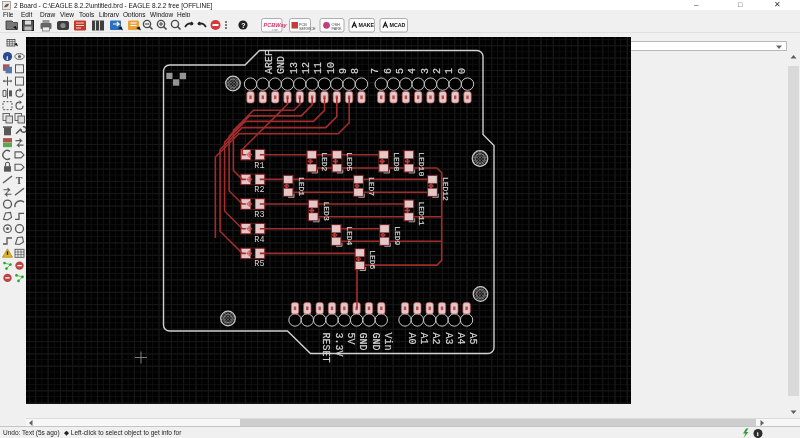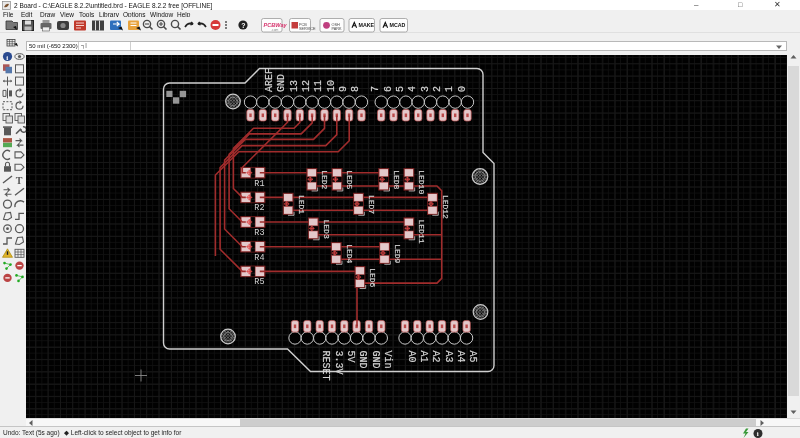--- a/index.html
+++ b/index.html
@@ -1,21 +1,21 @@
 <!DOCTYPE html>
 <html><head><meta charset="utf-8"><style>
 * { margin:0; padding:0; box-sizing:border-box; }
 body { width:800px; height:438px; font-family:"Liberation Sans", sans-serif; background:#f0f0f0; overflow:hidden; position:relative; }
 .titlebar { position:absolute; left:0; top:0; width:800px; height:10px; background:#ffffff; font-size:6.5px; color:#111; }
 .menubar { position:absolute; left:0; top:10px; width:800px; height:8px; background:#f0f0f0; font-size:6.5px; color:#111; }
 .menubar span { position:absolute; top:0.5px; }
 .tb1 { position:absolute; left:0; top:17px; width:800px; height:16px; background:#f0f0f0; border-bottom:1px solid #e0e0e0; }
 .tb2 { position:absolute; left:0; top:33px; width:800px; height:8px; background:#f0f0f0; }
 .coord { position:absolute; left:26px; top:41px; width:761px; height:9.5px; background:#fff; border:1px solid #b8b8b8; font-size:6px; color:#111; }
-.canvas { position:absolute; left:26px; top:55px; width:761px; height:367px; background-color:#000; transform: translateZ(0); opacity:0.999;
+.canvas { position:absolute; left:26px; top:37px; width:605px; height:367px; background-color:#000; transform: translateZ(0); opacity:0.999;
   background-image: linear-gradient(#171717 1px, transparent 1px), linear-gradient(90deg, #171717 1px, transparent 1px),
                     linear-gradient(#101010 1px, transparent 1px), linear-gradient(90deg, #101010 1px, transparent 1px);
   background-size: 12.33px 12.33px, 12.33px 12.33px, 6.17px 6.17px, 6.17px 6.17px;
   background-position: -2px -4px, -3px 0, -2px -4px, -3px 0; }
 .palette { position:absolute; left:0; top:50.5px; width:26px; height:375px; background:#f0f0f0; }
 .vscroll { position:absolute; left:787px; top:50.5px; width:13px; height:367px; background:#f0f0f0; }
 .vthumb { position:absolute; left:1px; top:15px; width:11px; height:330px; background:#d9d9d9; }
 .hscroll { position:absolute; left:26px; top:417.5px; width:774px; height:8px; background:#f7f7f7; border-top:1px solid #dcdcdc; }
 .hthumb { position:absolute; left:214px; top:0.5px; width:516px; height:7px; background:#cdcdcd; }
 .status { position:absolute; left:0; top:425.5px; width:800px; height:12.5px; background:#f0f0f0; border-top:1px solid #c5c5c5; font-size:6.5px; color:#222; }

